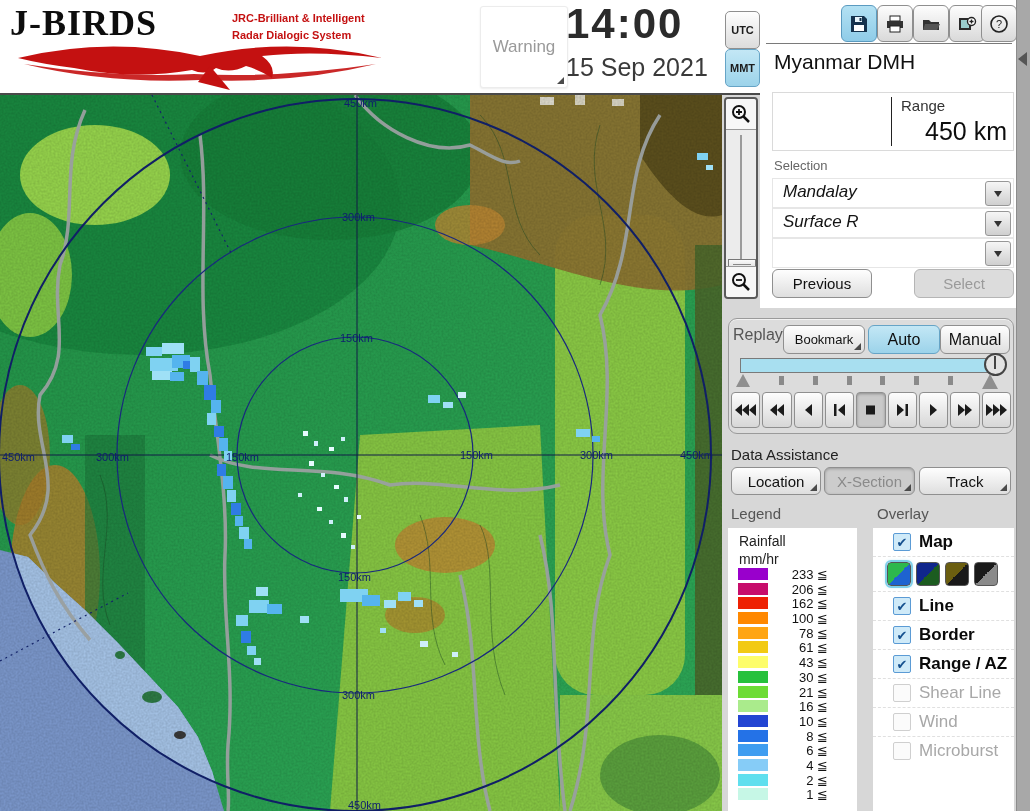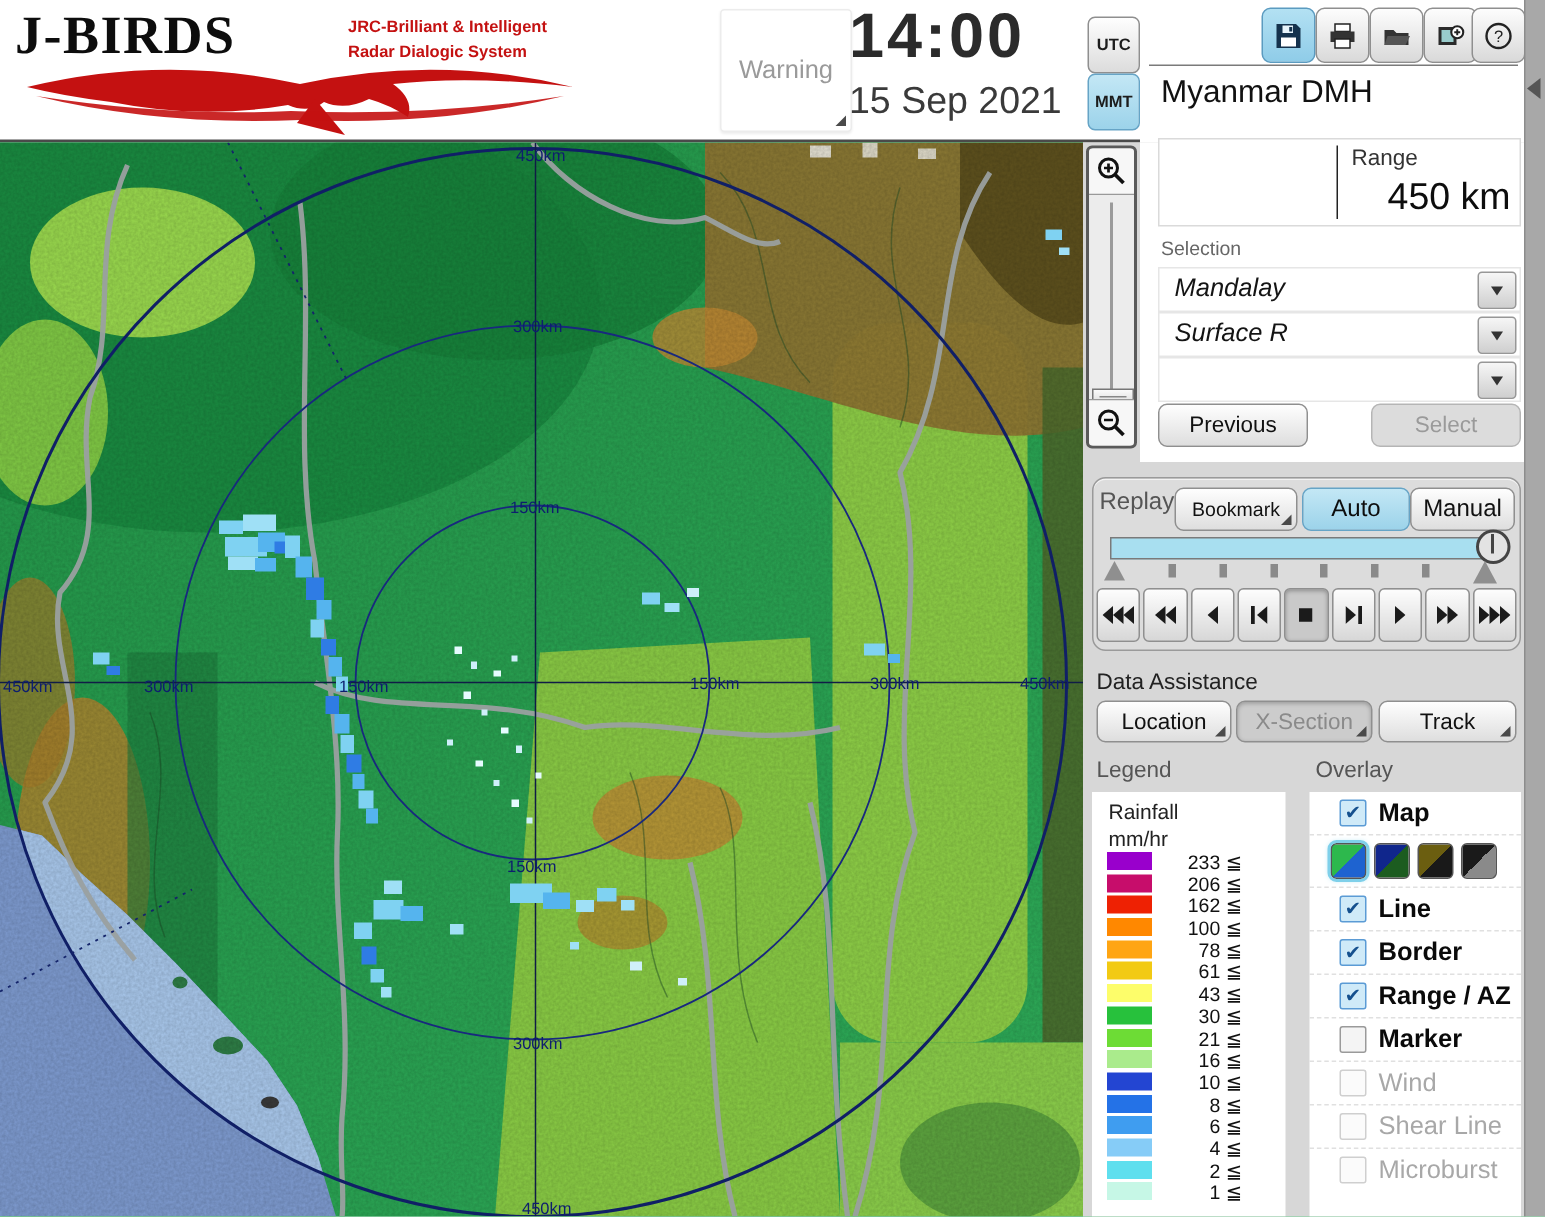--- a/index.html
+++ b/index.html
@@ -392,30 +392,26 @@
     </div>
     <div class="ov-row">
       <span class="cb checked">✔</span>
       <span class="ov-text">Border</span>
     </div>
     <div class="ov-row">
       <span class="cb checked">✔</span>
       <span class="ov-text">Range / AZ</span>
     </div>
     <div class="ov-row">
-      <span class="cb "></span>
-      <span class="ov-text">Marker</span>
+      <span class="cb disabled"></span>
+      <span class="ov-text disabled">Shear Line</span>
     </div>
     <div class="ov-row">
       <span class="cb disabled"></span>
       <span class="ov-text disabled">Wind</span>
-    </div>
-    <div class="ov-row">
-      <span class="cb disabled"></span>
-      <span class="ov-text disabled">Shear Line</span>
     </div>
     <div class="ov-row">
       <span class="cb disabled"></span>
       <span class="ov-text disabled">Microburst</span>
     </div>
   </div>
 
 <div class="abs strip"></div>
 <div class="abs strip-arrow"></div>
 

